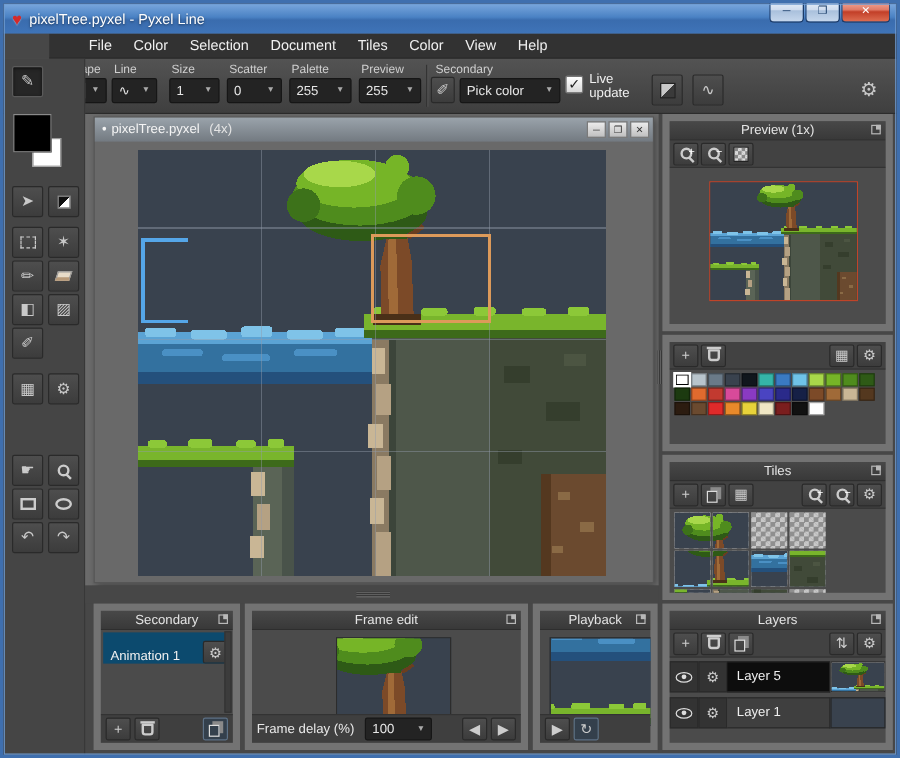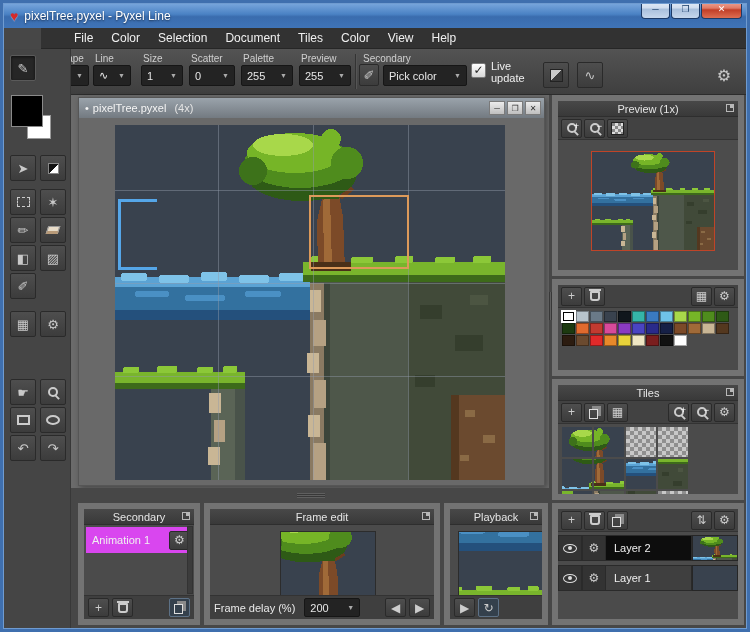--- a/index.html
+++ b/index.html
@@ -137,21 +137,21 @@
   
   .layer-row { display:flex; align-items:center; height:28px; margin-top:2px; }
   .layer-cell { width:24px; height:26px; background:#333; border:1px solid #2a2a2a; display:flex;
     align-items:center; justify-content:center; color:#ccc; font-size:12px; flex:none; }
   .layer-name { flex:1; height:26px; display:flex; align-items:center; padding-left:8px;
     color:#f0f0f0; font-size:11px; background:#3f3f3f; border:1px solid #2a2a2a; border-left:none; }
   .layer-row.selected .layer-name { background:#0d0d0d; }
   .layer-thumb { width:46px; height:26px; border:1px solid #262626; position:relative; overflow:hidden; flex:none; }
 
   
-  .anim-row { height:26px; margin:2px; background:#d946ef; display:flex; align-items:center; padding-left:6px;
+  .anim-row { height:26px; margin:2px; background:#0c4a6e; display:flex; align-items:flex-end; padding-left:6px;
     color:#f0f0f0; font-size:11px; }
   .anim-row .pbtn { margin-left:auto; margin-right:2px; }
   .pfoot { position:absolute; left:0; right:0; bottom:0; height:24px; background:#3f3f3f;
     border-top:1px solid #333; display:flex; align-items:center; padding:0 4px; gap:3px; }
   .scrolltrack { position:absolute; right:1px; top:17px; bottom:25px; width:6px; background:#3c3c3c; border:1px solid #333; }
 
   .frame-thumb { position:absolute; left:70px; top:6px; width:96px; height:76px; background:#39424e; border:1px solid #2c2c2c; }
   .pb-thumb { position:absolute; left:8px; top:6px; width:88px; height:74px; background:#39424e; border:1px solid #2c2c2c; overflow:hidden; }
   .footer-label { color:#e8e8e8; font-size:11px; }
   .dd-small { height:19px; background:#232323; border:1px solid #161616; border-radius:2px; color:#e6e6e6;
@@ -562,20 +562,24 @@
     <div class="tilecell checkerbg">
         <svg class="pix" width="30" height="30" viewBox="293 250 95 95" preserveAspectRatio="none">
           <use href="#scene"></use>
         </svg>
       </div>
     <div class="tilecell checkerbg"></div>
   </div>
 </div>
 
 <div class="panel" style="left:552px; top:503px; width:192px; height:122px">
+  <div class="phead">
+    <span class="ptitle">Layers</span>
+    <span class="i-popout"></span>
+  </div>
   <div class="ptool">
     <div class="pbtn">
         <span>+</span>
       </div>
     <div class="pbtn">
         <span class="i-bucket"></span>
       </div>
     <div class="pbtn">
         <span class="i-copy"></span>
       </div>
@@ -587,21 +591,21 @@
         <span>⚙</span>
       </div>
   </div>
   <div class="layer-row selected">
     <div class="layer-cell">
         <span class="i-eye"></span>
       </div>
     <div class="layer-cell">
         <span>⚙</span>
       </div>
-    <div class="layer-name">Layer 2</div>
+    <div class="layer-name">Layer 5</div>
     <div class="layer-thumb checkerbg">
       <svg class="pix" width="44" height="24" viewBox="90 0 230 170" preserveAspectRatio="none">
           <use href="#scene"></use>
         </svg>
     </div>
   </div>
   <div class="layer-row">
     <div class="layer-cell">
         <span class="i-eye"></span>
       </div>
@@ -647,21 +651,21 @@
   <div style="position:relative; height:78px">
     <div class="frame-thumb">
       <svg class="pix" width="94" height="74" viewBox="150 30 130 112" preserveAspectRatio="none">
           <use href="#scene"></use>
         </svg>
     </div>
   </div>
   <div class="pfoot">
     <span class="footer-label">Frame delay (%)</span>
     <div class="dd-small" style="margin-left:6px">
-      <span>200</span>
+      <span>100</span>
       <span class="arrow">▼</span>
     </div>
     <span class="spacer"></span>
     <div class="pbtn">
         <span>◀</span>
       </div>
     <div class="pbtn">
         <span>▶</span>
       </div>
   </div>

